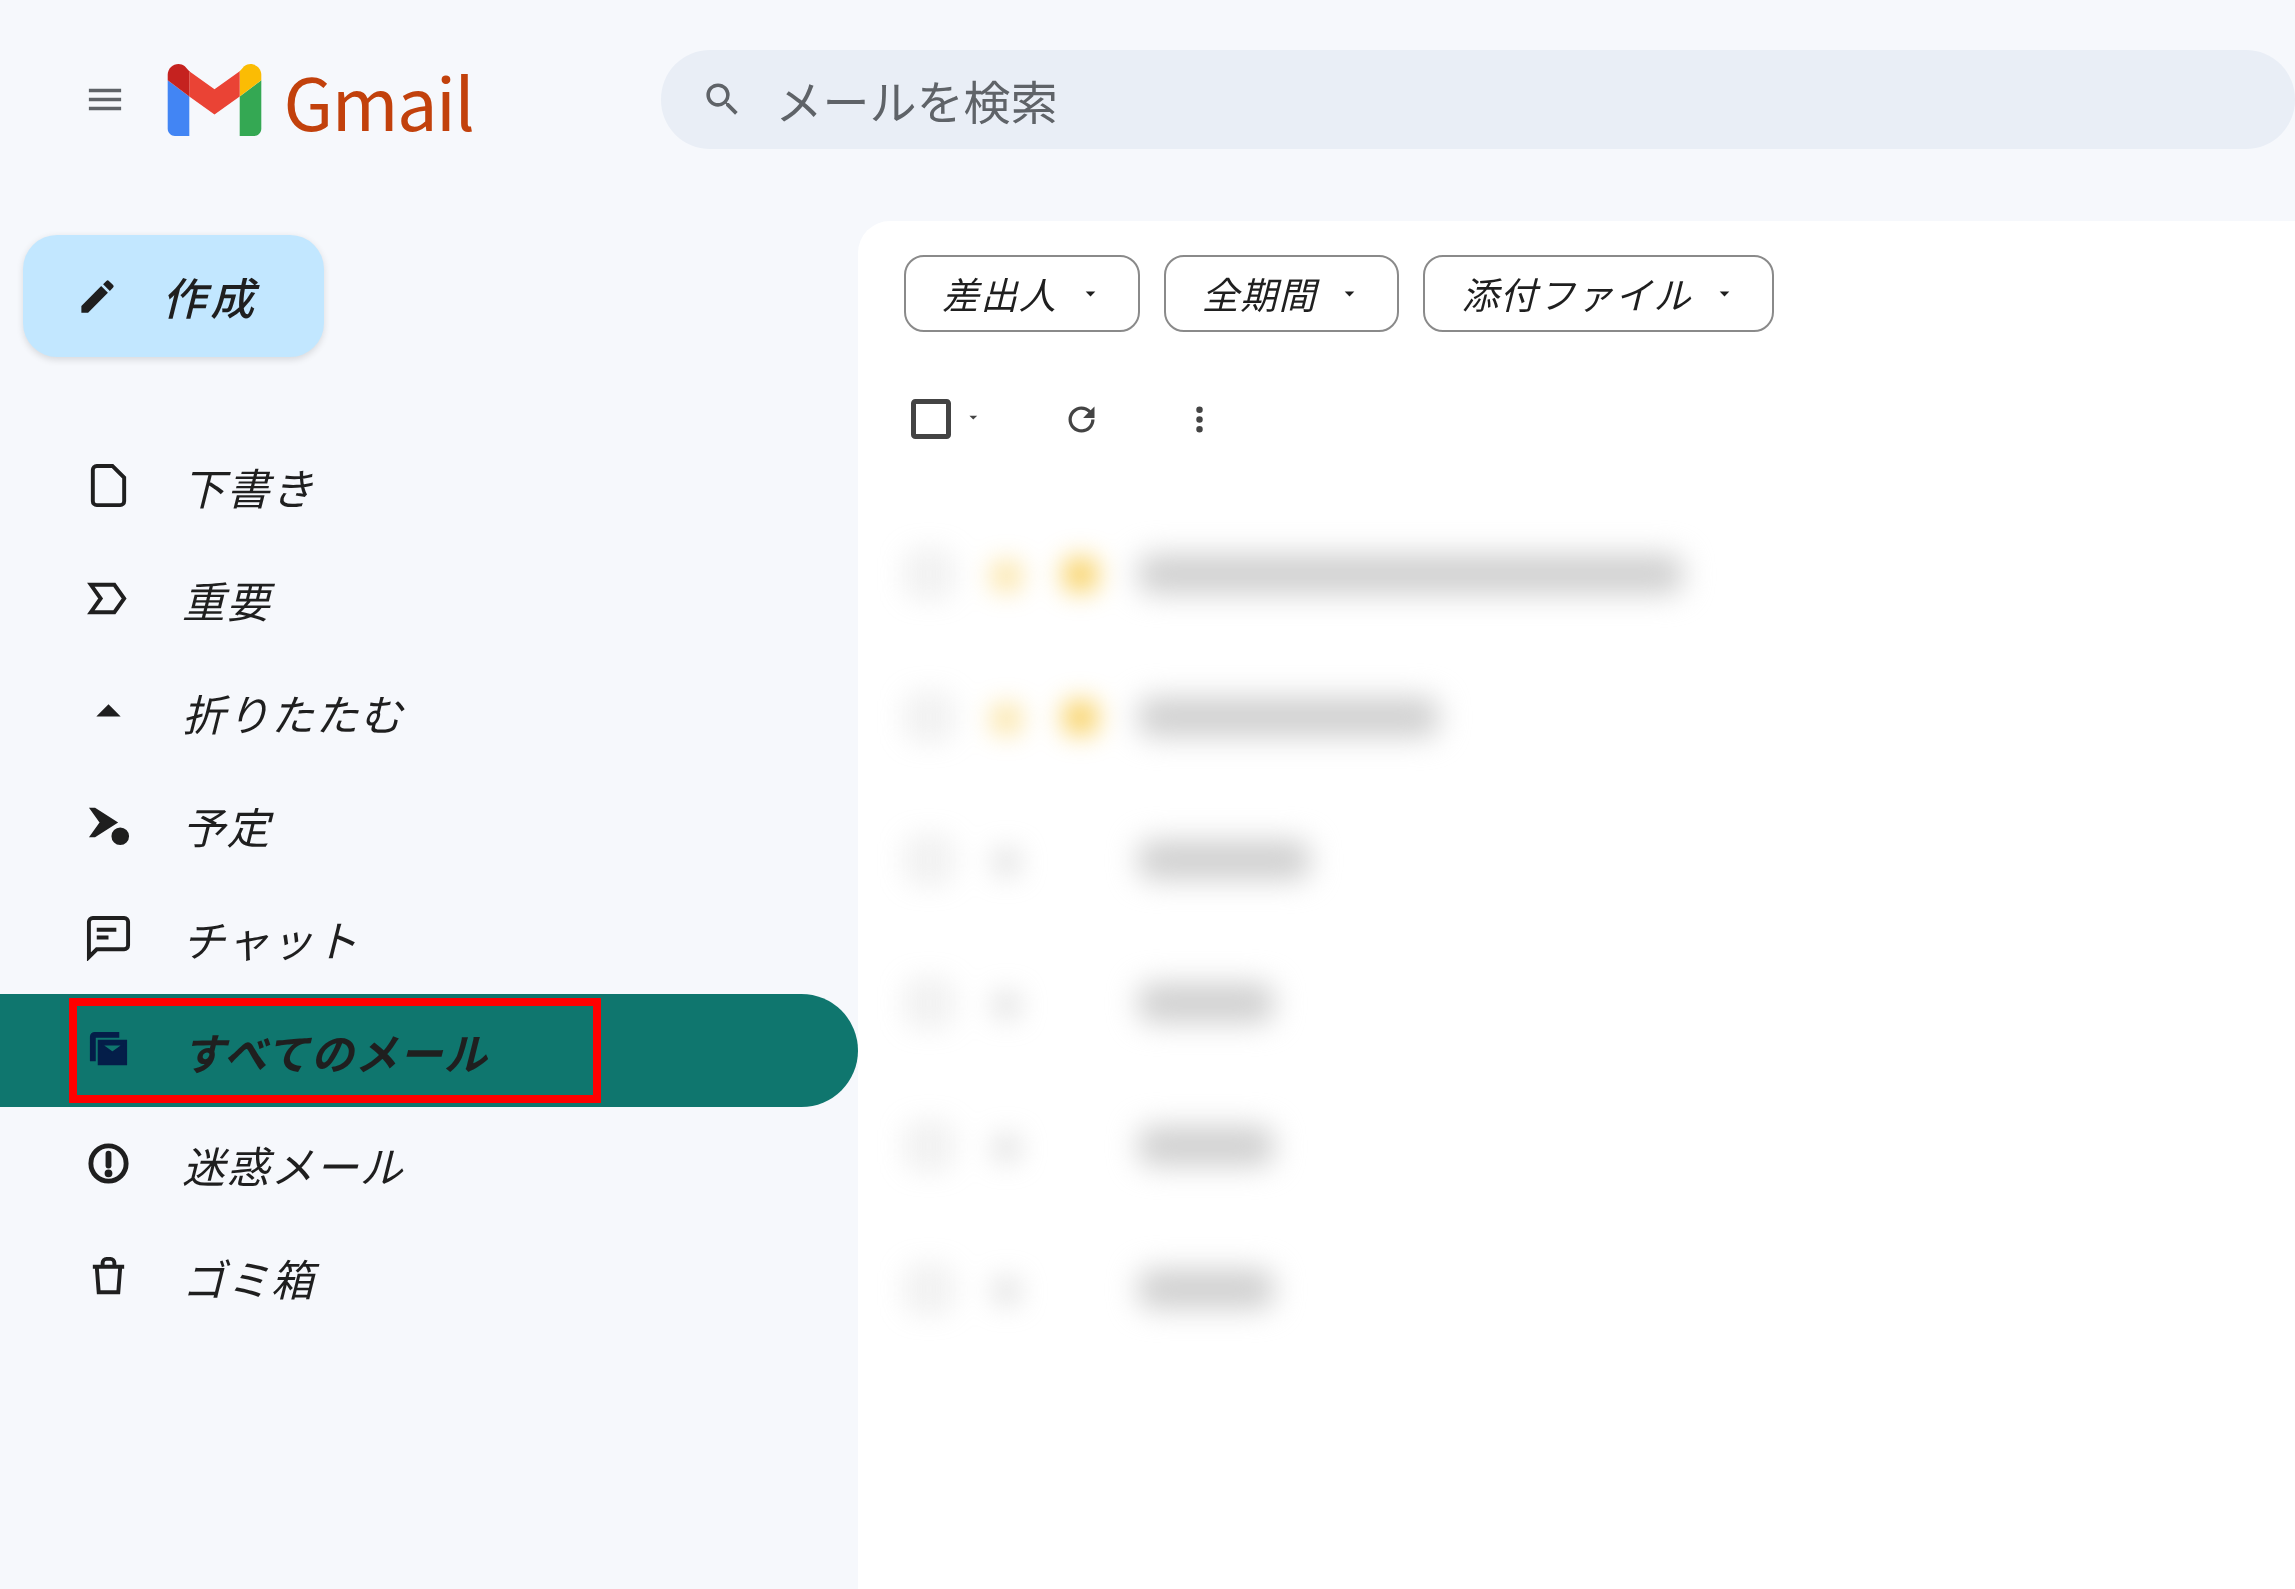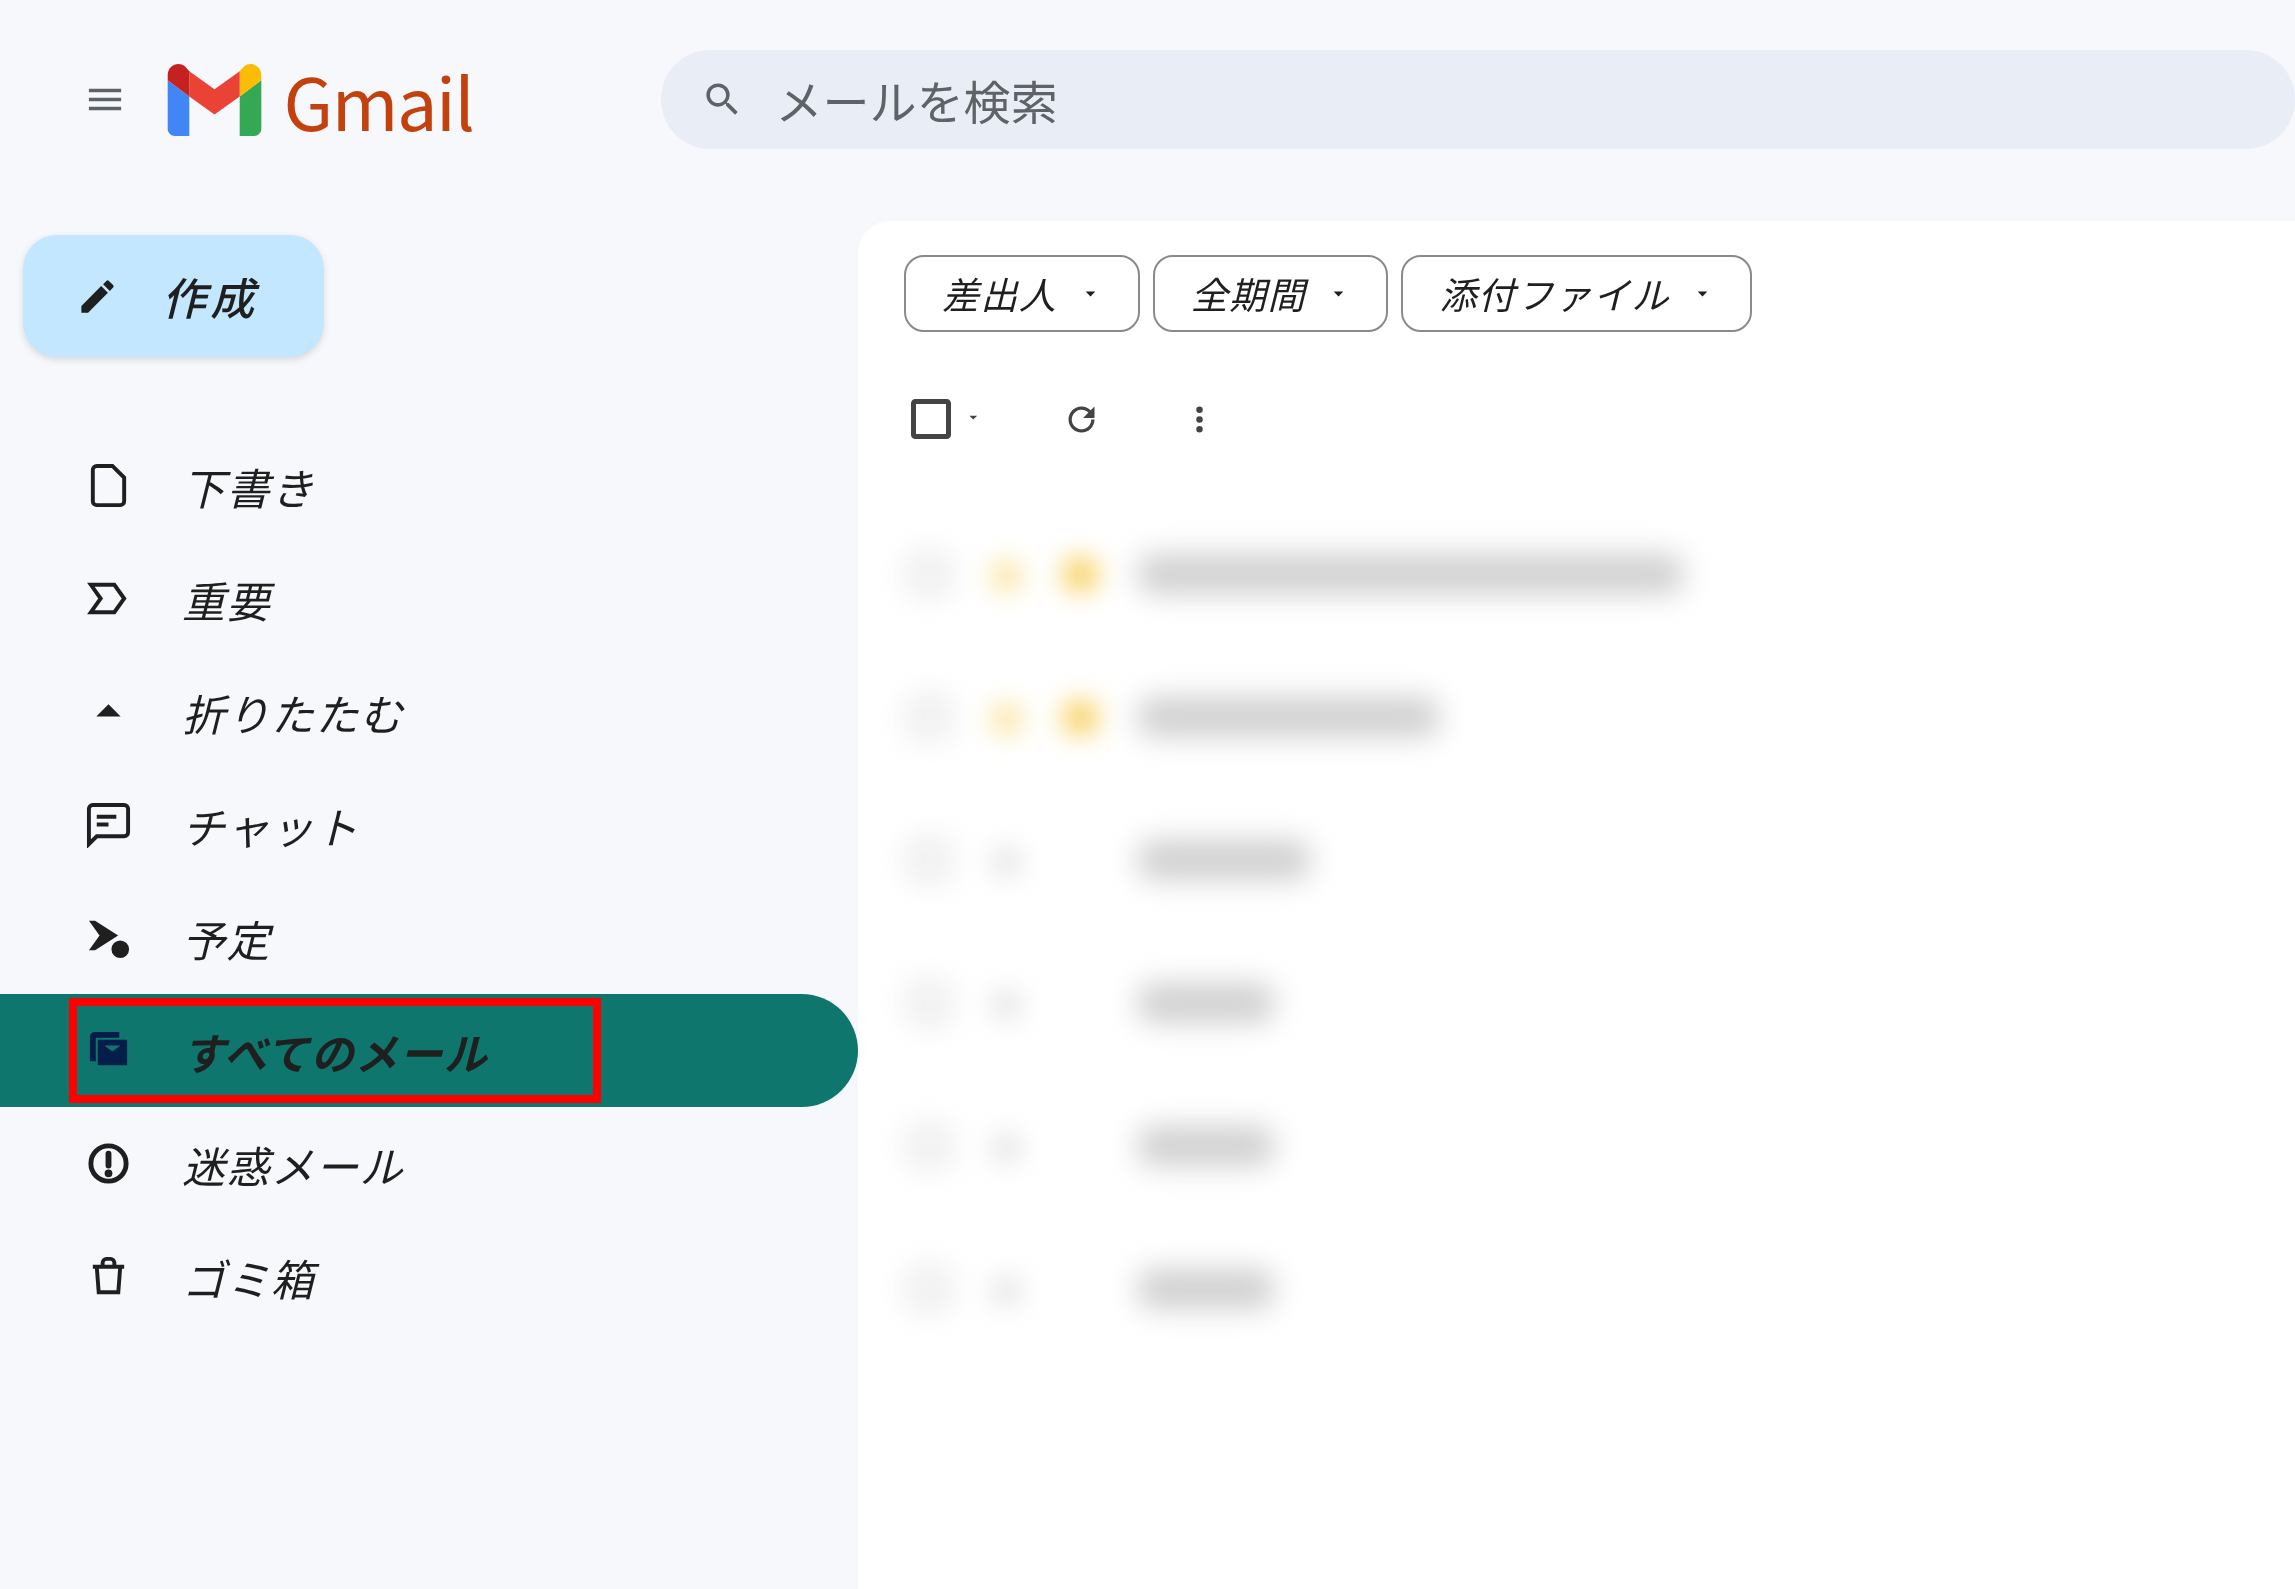--- a/index.html
+++ b/index.html
@@ -129,21 +129,21 @@
     background: #ffffff;
     border-radius: 32px 0 0 0;
     margin-top: 21.5px;
     display: flex;
     flex-direction: column;
     overflow: hidden;
   }
 
   .chips {
     display: flex;
-    gap: 13px;
+    gap: 24px;
     padding: 34px 46px 34px 46px;
   }
   .chip {
     display: flex;
     align-items: center;
     gap: 21.5px;
     height: 77px;
     padding: 0 36px;
     border: 2.9px solid #747775;
     border-width: 2.2px;
@@ -260,34 +260,34 @@
             <span class="nav-icon">
               <svg viewBox="0 0 24 24">
                 <path d="M7 14l5-5 5 5z"></path>
               </svg>
             </span>
             <span class="nav-label">折りたたむ</span>
           </div>
           <div class="nav-item">
             <span class="nav-icon">
               <svg viewBox="0 0 24 24">
+                <path d="M3 4h2l11 7-11 7H3l5-7-5-7z"></path>
+                <circle cx="18" cy="18" r="4"></circle>
+              </svg>
+            </span>
+            <span class="nav-label">予定</span>
+          </div>
+          <div class="nav-item">
+            <span class="nav-icon">
+              <svg viewBox="0 0 24 24">
                 <path fill="none" stroke-width="2" d="M20 2H4a2 2 0 00-2 2v18l4-4h14a2 2 0 002-2V4a2 2 0 00-2-2z"></path>
                 <path stroke-width="2" d="M6 8h10M6 12h6"></path>
               </svg>
             </span>
             <span class="nav-label">チャット</span>
-          </div>
-          <div class="nav-item">
-            <span class="nav-icon">
-              <svg viewBox="0 0 24 24">
-                <path d="M3 4h2l11 7-11 7H3l5-7-5-7z"></path>
-                <circle cx="18" cy="18" r="4"></circle>
-              </svg>
-            </span>
-            <span class="nav-label">予定</span>
           </div>
           <div class="nav-item active highlight-box">
             <span class="nav-icon">
               <svg viewBox="0 0 24 24">
                 <path d="M21 7H7v12h14V7zm-2 2v.5l-5 3.5-5-3.5V9h10zM3 5v12h2V5h12V3H5a2 2 0 00-2 2z"></path>
               </svg>
             </span>
             <span class="nav-label">すべてのメール</span>
           </div>
           <div class="nav-item">

